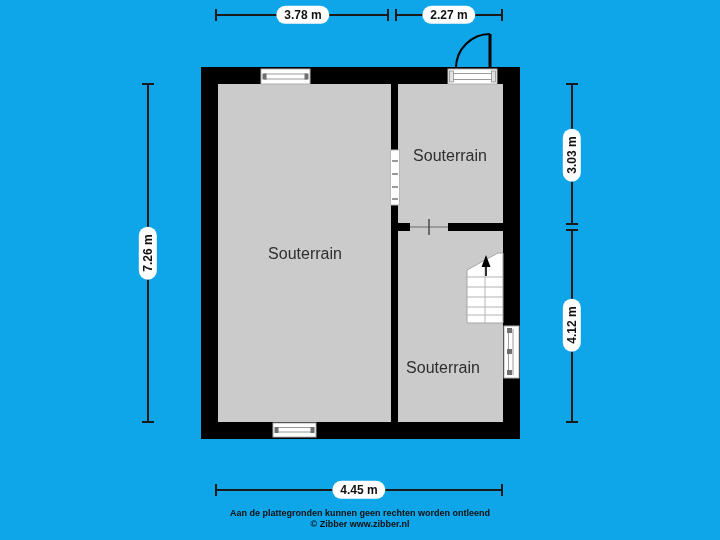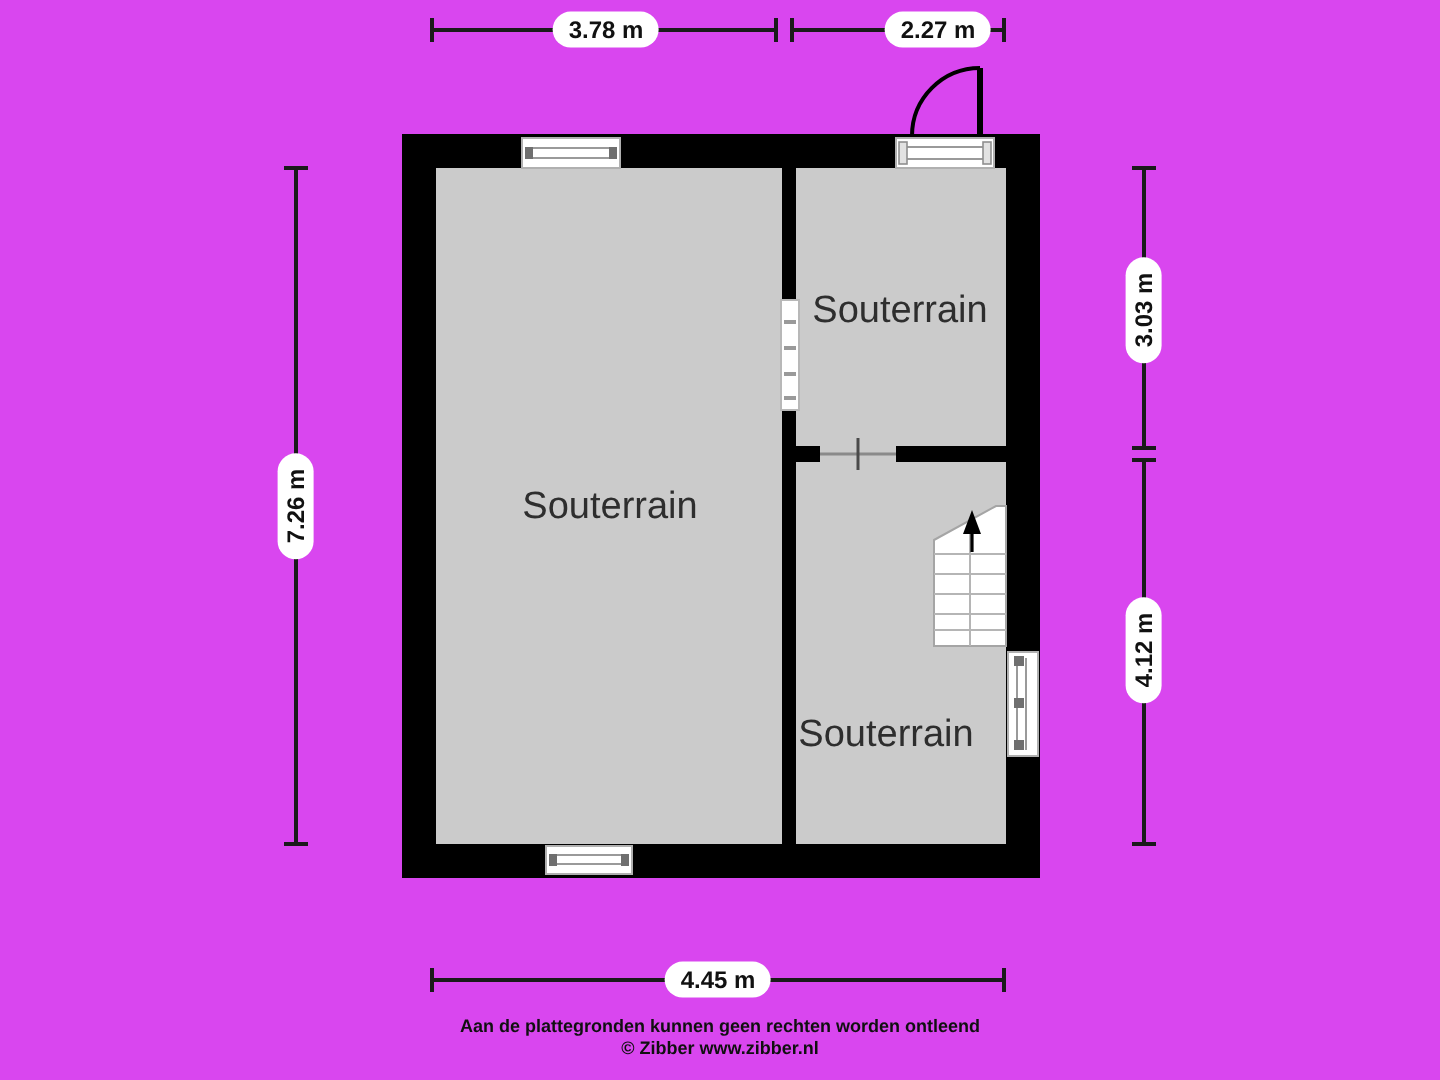--- a/index.html
+++ b/index.html
@@ -1,41 +1,41 @@
 <!DOCTYPE html>
 <html><head>
 <meta charset="utf-8">
 <style>
   html, body { margin: 0; padding: 0; background: #ffffff; }
   .canvas {
     position: relative;
     width: 720px;
     height: 540px;
-    background: #d946ef;
+    background: #0ea5e9;
     font-family: "Liberation Sans", sans-serif;
     overflow: hidden;
   }
   .plan-svg { position: absolute; left: 0; top: 0; }
   .dim-pill {
     position: absolute;
     transform: translate(-50%, -50%);
     background: #ffffff;
     border-radius: 10px;
     padding: 2px 8px;
     font-size: 12px;
     font-weight: bold;
     color: #111111;
     white-space: nowrap;
     line-height: 1.2;
   }
   .dim-pill.vert { transform: translate(-50%, -50%) rotate(-90deg); }
   .room-label {
     position: absolute;
     transform: translate(-50%, -50%);
-    font-size: 19px;
+    font-size: 16px;
     color: #2e2e2e;
     white-space: nowrap;
   }
   .footer {
     position: absolute;
     left: 0;
     width: 720px;
     text-align: center;
     font-size: 9px;
     font-weight: bold;
@@ -149,21 +149,21 @@
       </g>
       <g>
         <line x1="216" y1="490" x2="502" y2="490"></line>
         <line x1="216" y1="484" x2="216" y2="496"></line>
         <line x1="502" y1="484" x2="502" y2="496"></line>
       </g>
     </g>
   </svg>
 
   <div class="dim-pill" style="left:303px; top:15px;">3.78 m</div>
-  <div class="dim-pill" style="left:449px; top:15px;margin-left:20px;">2.27 m</div>
+  <div class="dim-pill" style="left:449px; top:15px;">2.27 m</div>
   <div class="dim-pill vert" style="left:148px; top:253px;">7.26 m</div>
   <div class="dim-pill vert" style="left:572px; top:155px;">3.03 m</div>
   <div class="dim-pill vert" style="left:572px; top:325px;">4.12 m</div>
   <div class="dim-pill" style="left:359px; top:490px;">4.45 m</div>
 
   <div class="room-label" style="left:305px; top:254px;">Souterrain</div>
   <div class="room-label" style="left:450px; top:156px;">Souterrain</div>
   <div class="room-label" style="left:443px; top:368px;">Souterrain</div>
 
   <div class="footer" style="top:508px;">Aan de plattegronden kunnen geen rechten worden ontleend</div>

